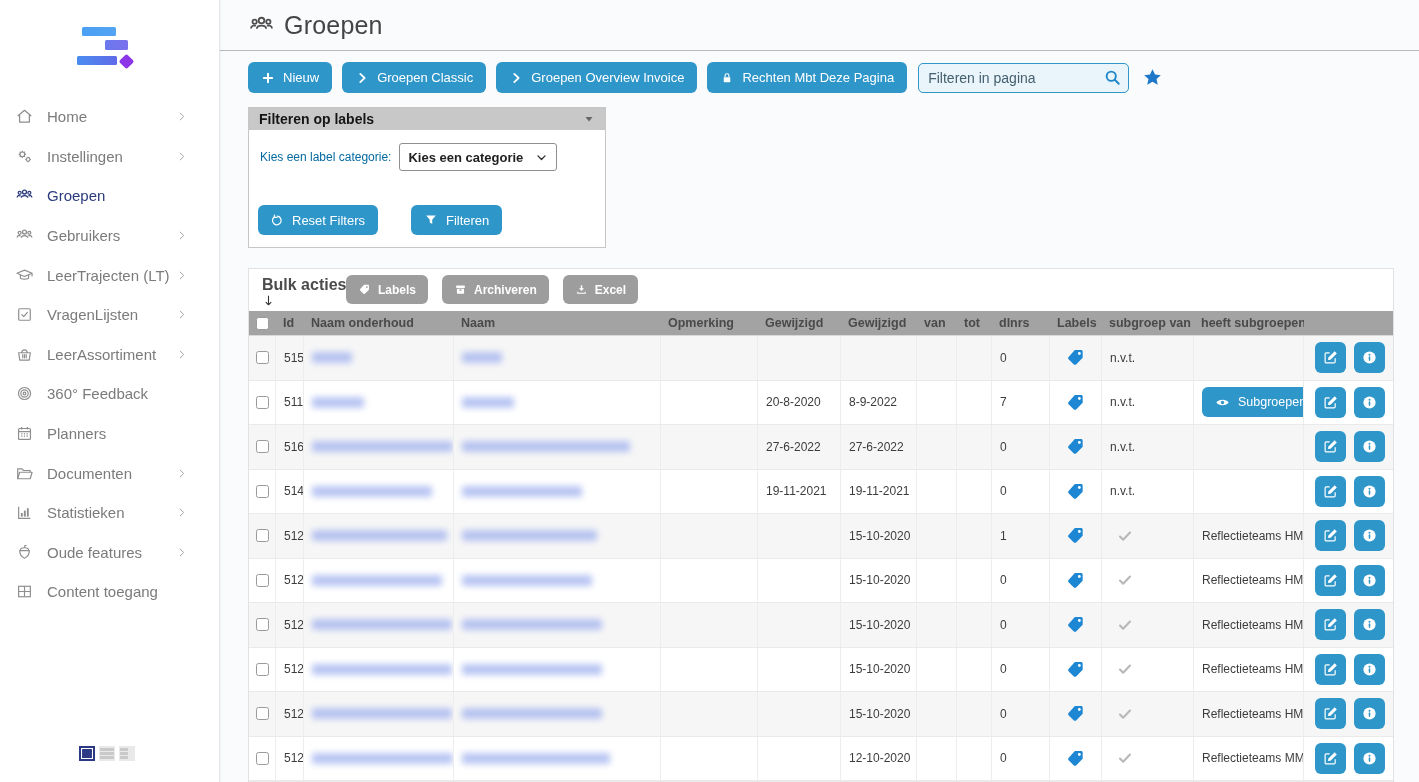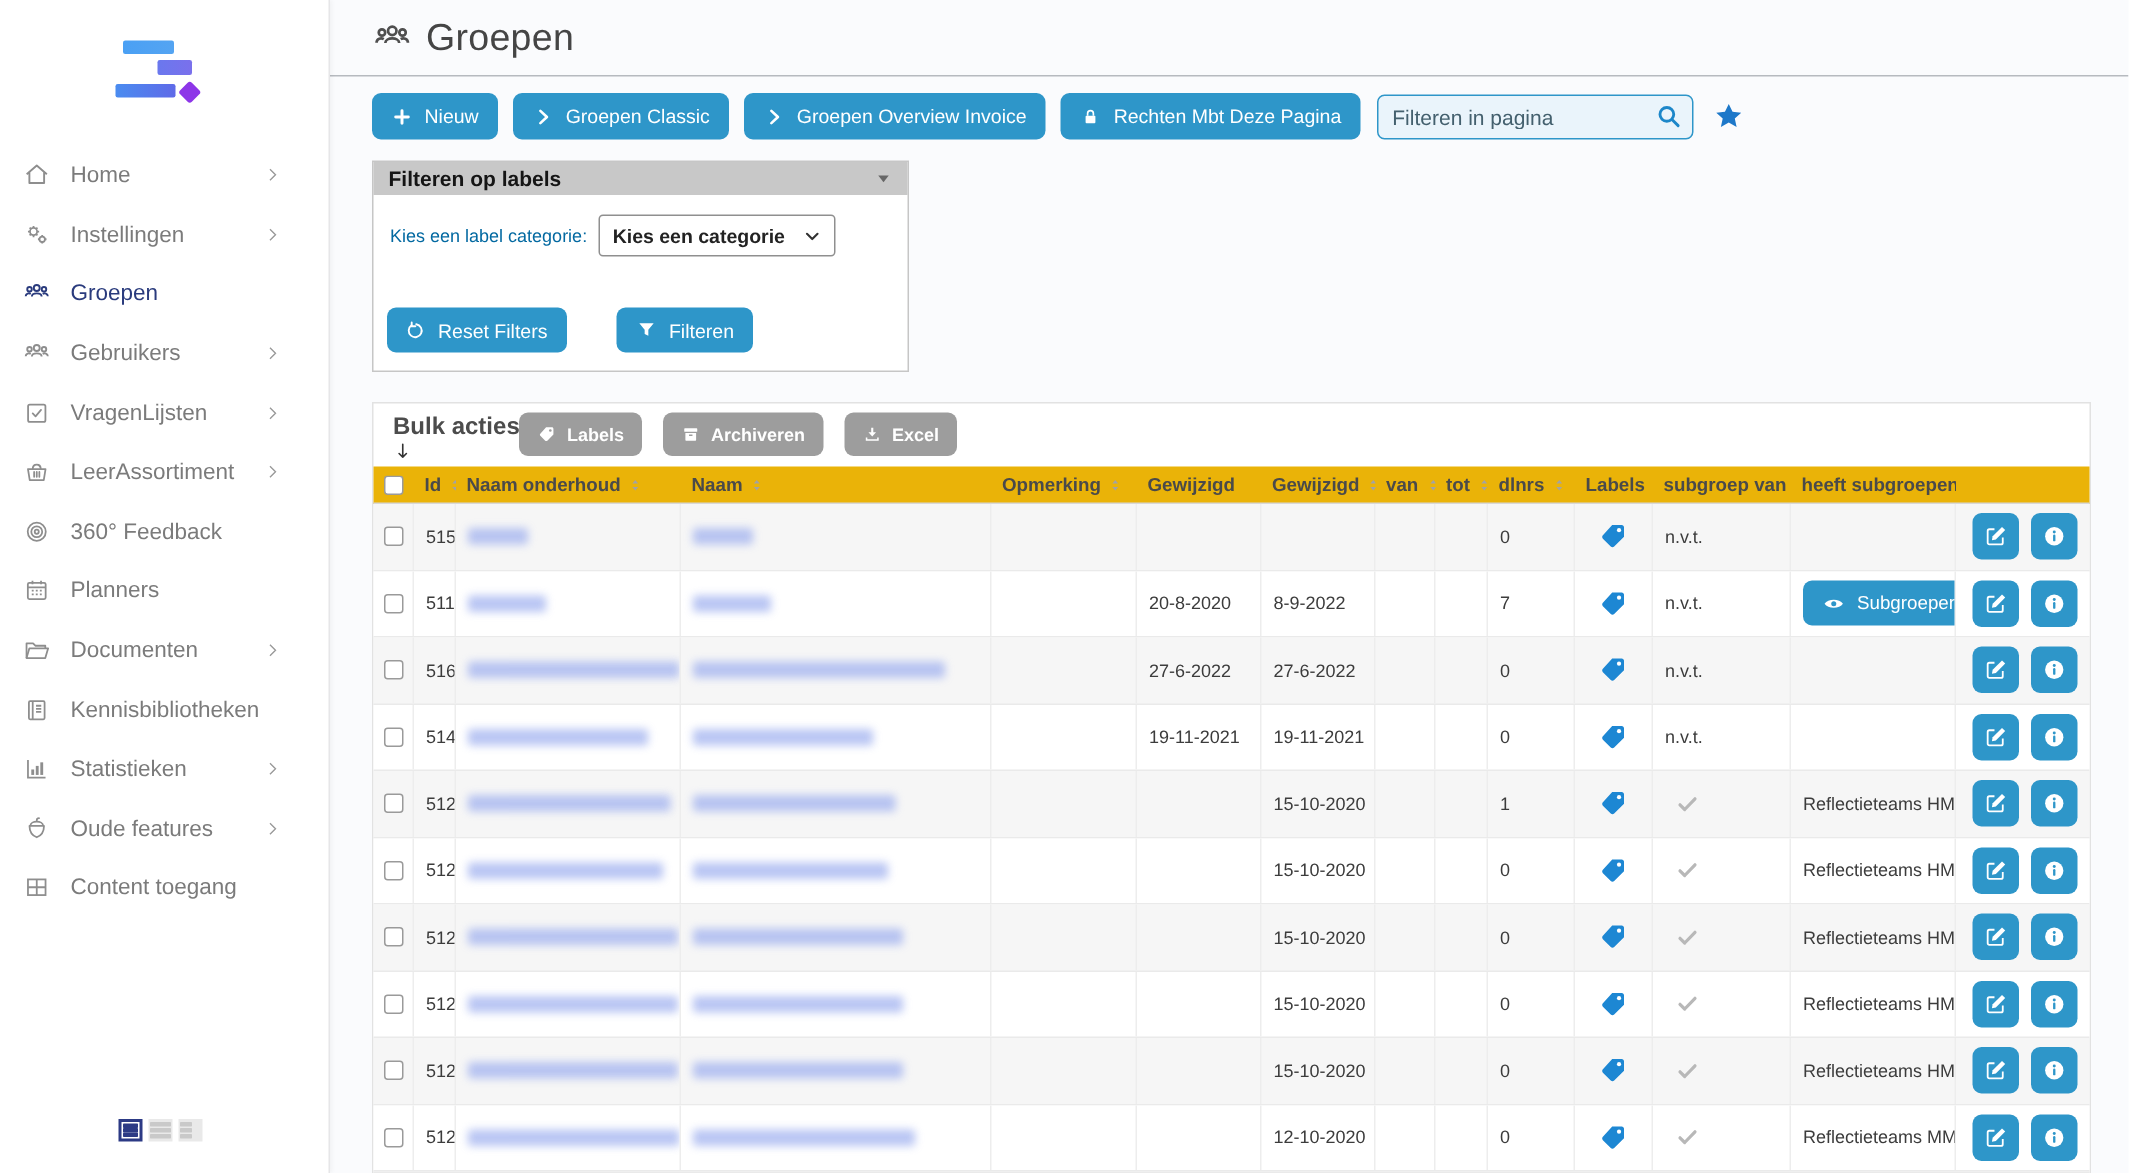--- a/index.html
+++ b/index.html
@@ -75,21 +75,21 @@
   #bulk-row{position:relative;height:42px}
   #bulk-title{position:absolute;left:13px;top:7px;font-size:16px;font-weight:bold;color:#4c4c4c}
   #bulk-arrow{position:absolute;left:13px;top:25px;width:13px;height:14px;color:#333}
   #bulk-btns{position:absolute;left:97px;top:6px;display:flex;gap:14px}
   .btn-gray{--bg:#9d9d9d;background:#9d9d9d;color:#fff;border:none;border-radius:6px;height:29px;
             padding:0 12px;font-size:12px;font-weight:bold;font-family:inherit;
             display:inline-flex;align-items:center;gap:7px;cursor:pointer}
   .btn-gray .icon{width:13px;height:13px}
 
   .grid-cols{display:grid;grid-template-columns:27px 28px 150px 207px 97px 83px 76px 40px 35px 58px 52px 92px 110px 91px}
-  #thead{height:24px;background:#eab308;border-bottom:1px solid #d8d8d8;align-items:center}
+  #thead{height:24px;background:#a3a3a3;border-bottom:1px solid #d8d8d8;align-items:center}
   .th{font-size:12.5px;font-weight:bold;color:#4a4a4a;display:flex;align-items:center;padding-left:7px;overflow:hidden;white-space:nowrap}
   .th.center{justify-content:center;padding-left:0}
   .sort{width:9px;height:13px;margin-left:5px;color:#a3a3a3;flex:none}
   .trow{height:44.5px;background:#fff;border-bottom:1px solid #eaeaea;box-sizing:border-box}
   .trow.alt{background:#f6f6f6}
   .td{display:flex;align-items:center;padding-left:8px;font-size:12px;color:#3c3c3c;
       border-right:1px solid #ededed;overflow:hidden;white-space:nowrap}
   .td:last-child{border-right:none}
   .td.center{justify-content:center;padding-left:0}
   input[type="checkbox"]{appearance:none;-webkit-appearance:none;width:13px;height:13px;margin:0;
@@ -172,20 +172,34 @@
         </span>
        <span class="nav-label">Gebruikers</span>
        <span class="chev icon">
           <svg viewBox="0 0 24 24" fill="none" stroke="currentColor" stroke-width="1.7">
             <path d="M9.2 5.2 16 12l-6.8 6.8"></path>
           </svg>
         </span>
      </div>
       <div class="nav-item">
        <span class="icon">
+          <svg viewBox="0 0 24 24" fill="none" stroke="currentColor" stroke-width="1.5" stroke-linejoin="round">
+            <path d="M2.5 9.2 12 5.2l9.5 4-9.5 4z"></path>
+            <path d="M6.8 11.3v3.5c0 2.3 10.4 2.3 10.4 0v-3.5M21.5 9.2v4.2"></path>
+          </svg>
+        </span>
+       <span class="nav-label">LeerTrajecten (LT)</span>
+       <span class="chev icon">
+          <svg viewBox="0 0 24 24" fill="none" stroke="currentColor" stroke-width="1.7">
+            <path d="M9.2 5.2 16 12l-6.8 6.8"></path>
+          </svg>
+        </span>
+     </div>
+      <div class="nav-item">
+       <span class="icon">
           <svg viewBox="0 0 24 24" fill="none" stroke="currentColor" stroke-width="1.5">
             <rect x="4.7" y="4.7" width="14.6" height="14.6" rx="1.4"></rect>
             <path d="M8.6 12.2l2.4 2.4 4.6-5.4" stroke-linecap="round" stroke-linejoin="round"></path>
           </svg>
         </span>
        <span class="nav-label">VragenLijsten</span>
        <span class="chev icon">
           <svg viewBox="0 0 24 24" fill="none" stroke="currentColor" stroke-width="1.7">
             <path d="M9.2 5.2 16 12l-6.8 6.8"></path>
           </svg>
@@ -232,30 +246,20 @@
             <path d="M3.4 18.6V6.2h5.5l1.9 2h8.4v2.2"></path>
             <path d="M3.4 18.6l2.4-8.2h15.8l-2.4 8.2z"></path>
           </svg>
         </span>
        <span class="nav-label">Documenten</span>
        <span class="chev icon">
           <svg viewBox="0 0 24 24" fill="none" stroke="currentColor" stroke-width="1.7">
             <path d="M9.2 5.2 16 12l-6.8 6.8"></path>
           </svg>
         </span>
-     </div>
-      <div class="nav-item">
-       <span class="icon">
-          <svg viewBox="0 0 24 24" fill="none" stroke="currentColor" stroke-width="1.5">
-            <rect x="5.4" y="4.4" width="13.2" height="15.2" rx="1"></rect>
-            <path d="M8.6 4.4v15.2M11.4 8.2h4.4M11.4 10.8h4.4M11.4 13.4h4.4"></path>
-          </svg>
-        </span>
-       <span class="nav-label">Kennisbibliotheken</span>
-
      </div>
       <div class="nav-item">
        <span class="icon">
           <svg viewBox="0 0 24 24" fill="none" stroke="currentColor" stroke-width="1.5">
             <path d="M4.6 4.6v14.8h14.8"></path>
             <rect x="7.4" y="12.6" width="2.4" height="4.6" fill="currentColor" stroke="none"></rect>
             <rect x="11.2" y="9.6" width="2.4" height="7.6" fill="currentColor" stroke="none"></rect>
             <rect x="15" y="6.6" width="2.4" height="10.6" fill="currentColor" stroke="none"></rect>
           </svg>
         </span>

